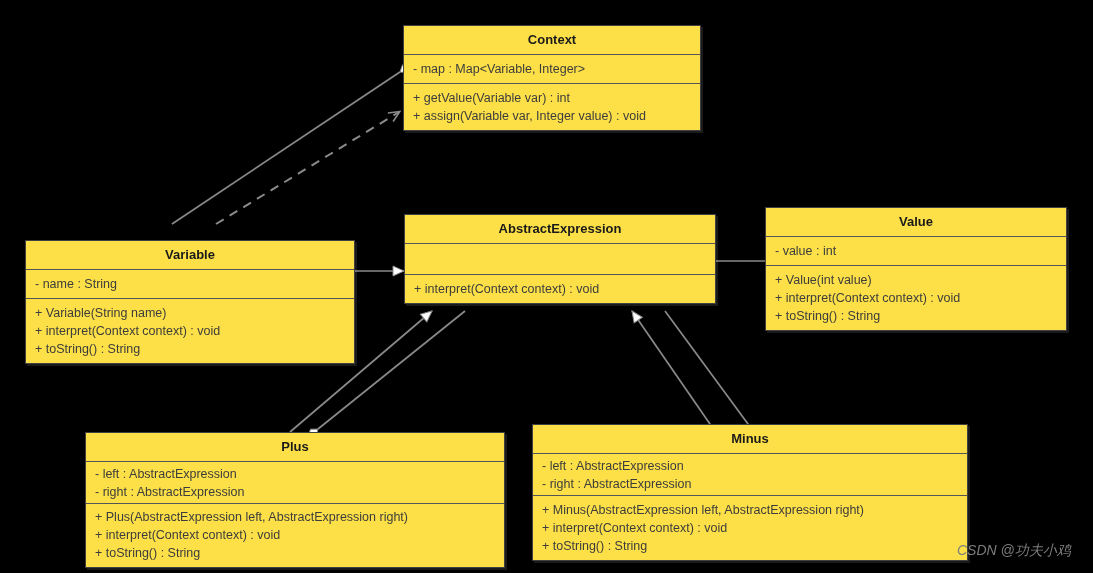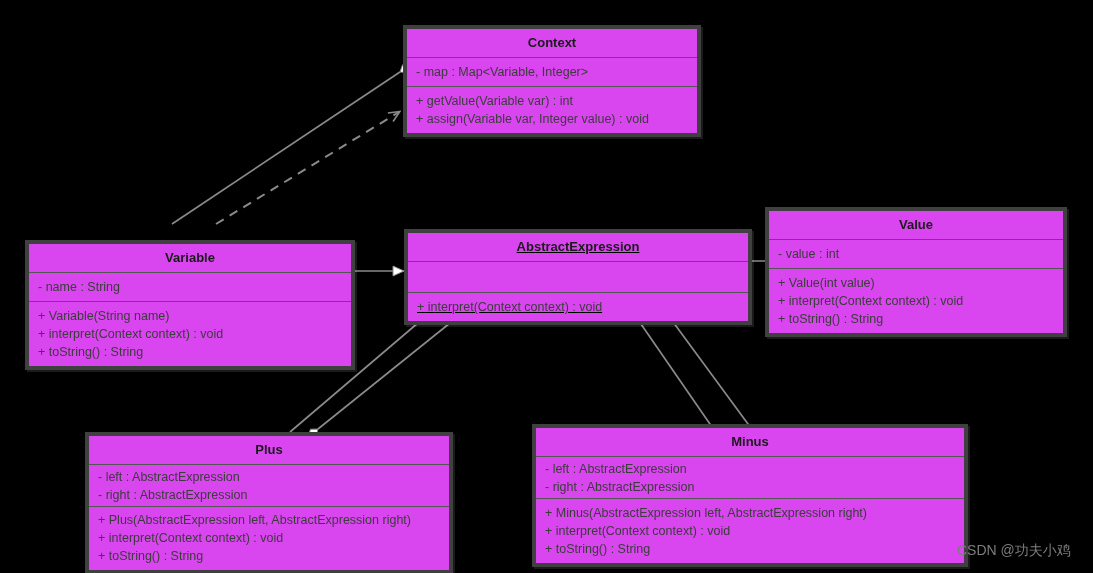--- a/index.html
+++ b/index.html
@@ -18,22 +18,22 @@
   svg.edges {
     position: absolute;
     left: 0;
     top: 0;
     width: 1093px;
     height: 573px;
     pointer-events: none;
   }
   .uml-class {
     position: absolute;
-    background: #d946ef;
-    border: 4px solid #404040;
+    background: #fde047;
+    border: 1px solid #404040;
     box-sizing: border-box;
     box-shadow: 2px 2px 0 rgba(255,255,255,0.10);
     z-index: 5;
   }
   .uml-title {
     text-align: center;
     font-weight: bold;
     font-size: 13px;
     color: #1a1a1a;
     padding: 7px 4px 7px 4px;
@@ -61,20 +61,21 @@
   .watermark {
     position: absolute;
     font-size: 14px;
     color: #8f8f8f;
     white-space: nowrap;
     z-index: 8;
     font-family: "Liberation Sans", sans-serif;
   }
   .watermark.wm-b {
     color: #7d7d7d;
+    font-style: italic;
   }
 </style>
 </head>
 <body>
 
 <div id="canvas">
 
   <svg class="edges" viewBox="0 0 1093 573">
     <defs>
       <marker id="hollow-tri" markerWidth="14" markerHeight="14" refX="12" refY="6" orient="auto" markerUnits="userSpaceOnUse">
@@ -141,21 +142,21 @@
       <div class="uml-member">- name : String</div>
     </div>
     <div class="uml-sep"></div>
     <div class="uml-compartment">
       <div class="uml-member">+ Variable(String name)</div>
       <div class="uml-member">+ interpret(Context context) : void</div>
       <div class="uml-member">+ toString() : String</div>
     </div>
   </div>
 
-  <div class="uml-class" style="left:404px; top:229px; width:348px;text-decoration:underline;">
+  <div class="uml-class" style="left:404px; top:214px; width:312px;">
     <div class="uml-title">AbstractExpression</div>
     <div class="uml-sep"></div>
     <div class="uml-compartment empty"></div>
     <div class="uml-sep"></div>
     <div class="uml-compartment">
       <div class="uml-member">+ interpret(Context context) : void</div>
     </div>
   </div>
 
   <div class="uml-class" style="left:765px; top:207px; width:302px;">
@@ -165,21 +166,21 @@
       <div class="uml-member">- value : int</div>
     </div>
     <div class="uml-sep"></div>
     <div class="uml-compartment">
       <div class="uml-member">+ Value(int value)</div>
       <div class="uml-member">+ interpret(Context context) : void</div>
       <div class="uml-member">+ toString() : String</div>
     </div>
   </div>
 
-  <div class="uml-class" style="left:85px; top:432px; width:368px;">
+  <div class="uml-class" style="left:85px; top:432px; width:420px;">
     <div class="uml-title">Plus</div>
     <div class="uml-sep"></div>
     <div class="uml-compartment" style="padding-top:3px;padding-bottom:2px;">
       <div class="uml-member">- left : AbstractExpression</div>
       <div class="uml-member">- right : AbstractExpression</div>
     </div>
     <div class="uml-sep"></div>
     <div class="uml-compartment" style="padding-top:4px;">
       <div class="uml-member">+ Plus(AbstractExpression left, AbstractExpression right)</div>
       <div class="uml-member">+ interpret(Context context) : void</div>

